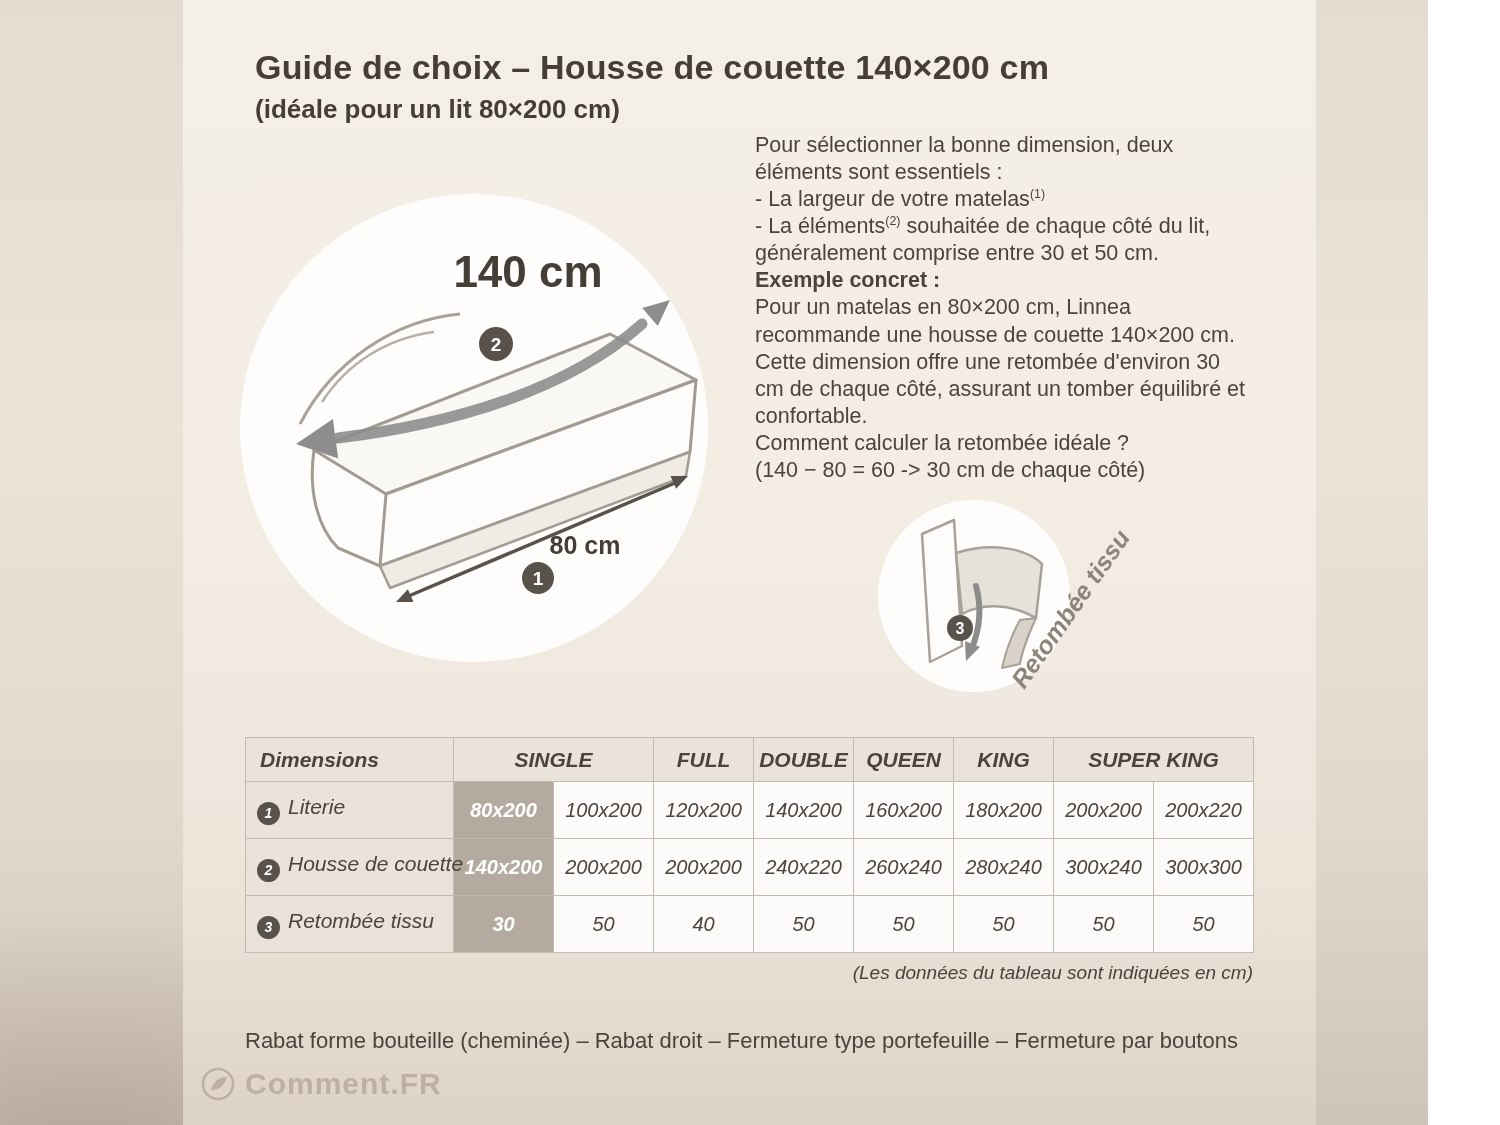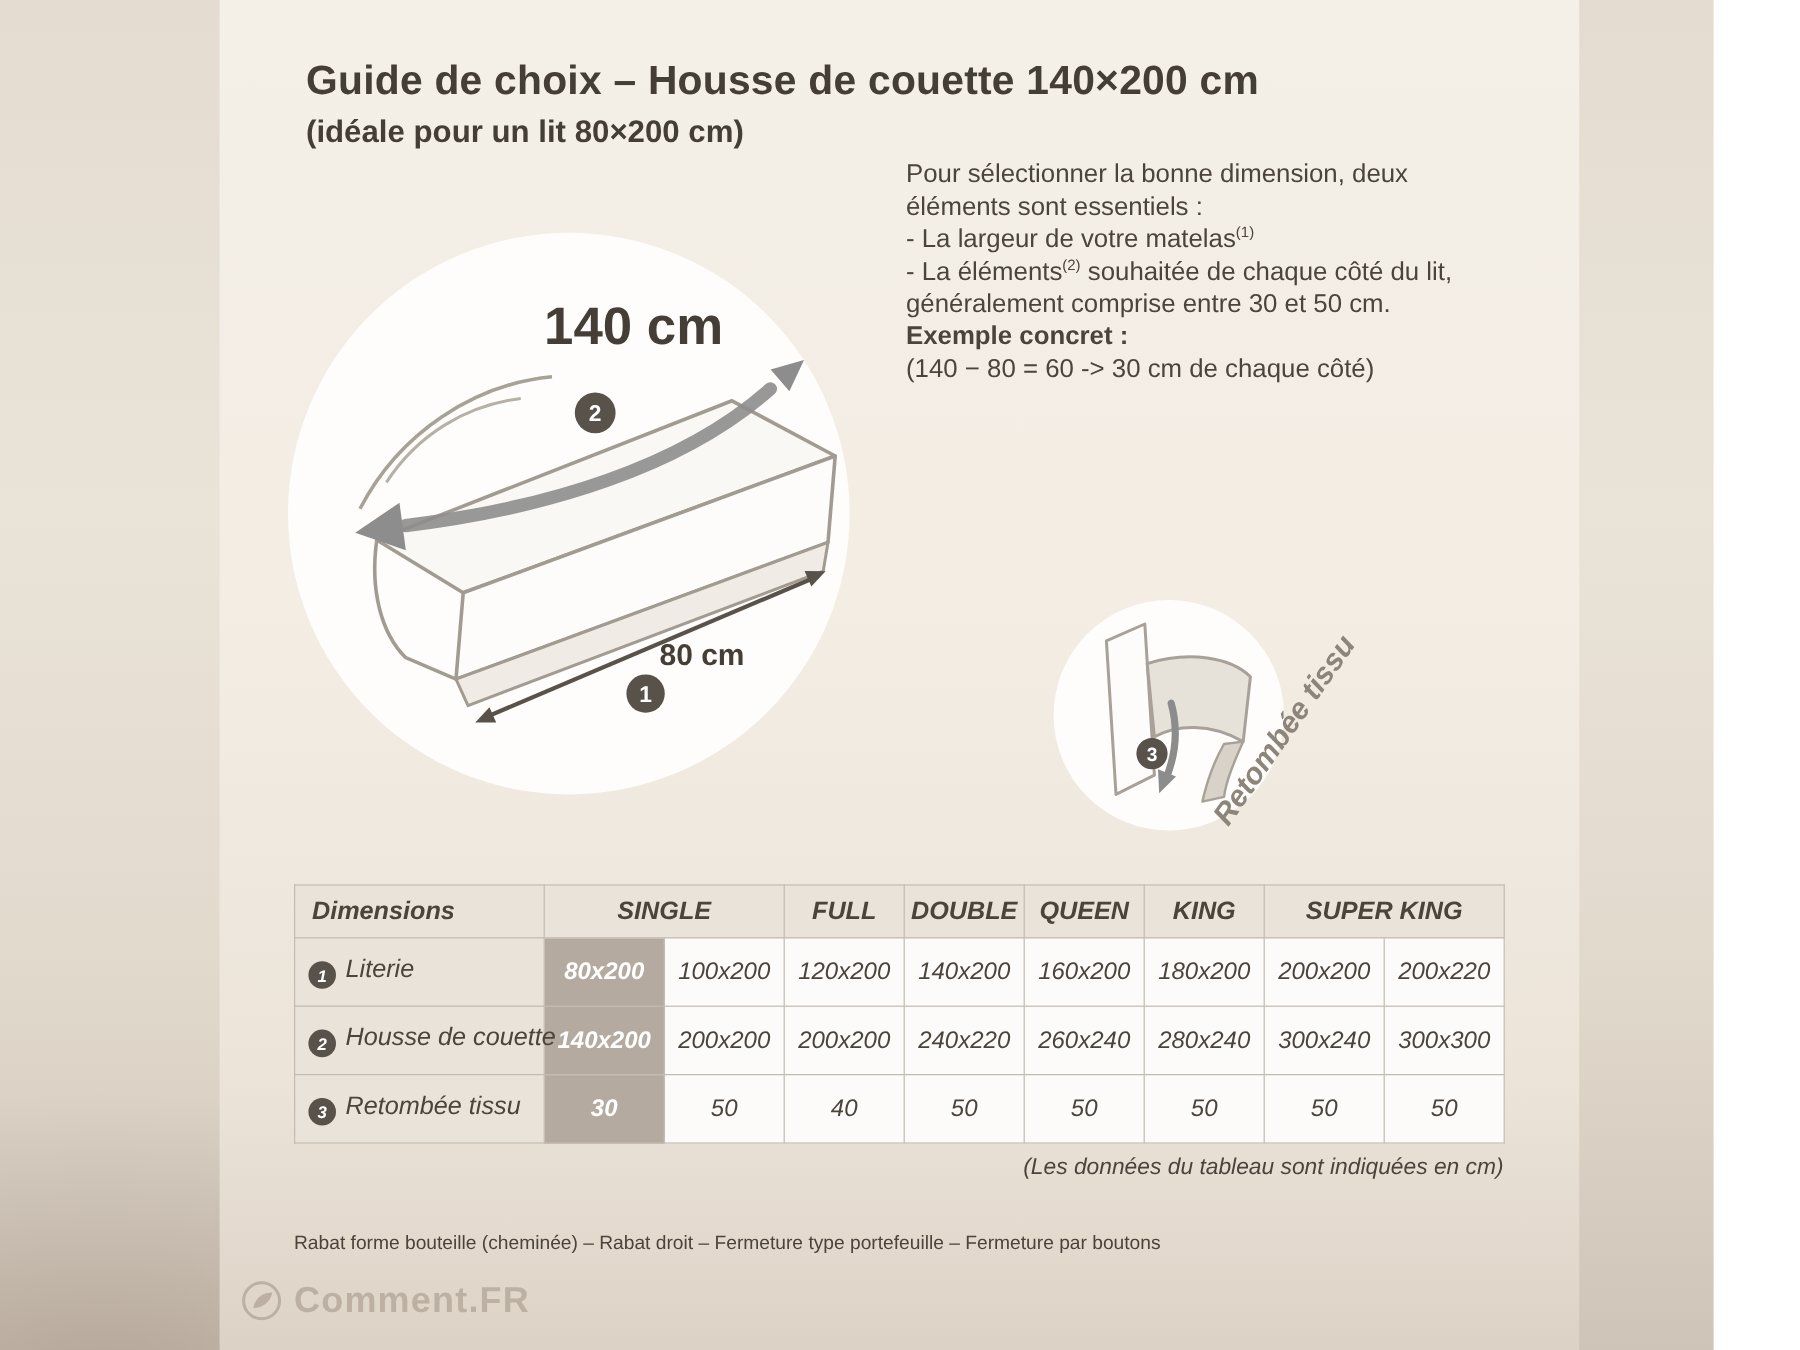--- a/index.html
+++ b/index.html
@@ -58,21 +58,21 @@
     font-size:14px; font-weight:700; margin-right:8px; vertical-align:-4px;
   }
   .table-note {
     position:absolute; left:245px; top:962px; width:1008px; text-align:right;
     font-size:19px; font-style:italic; color:#4b443c;
   }
   .closures-title {
     position:absolute; left:245px; top:993px; font-size:22px; font-weight:700;
     text-decoration:underline; text-underline-offset:4px;
   }
-  .closures-list { position:absolute; left:245px; top:1028px; font-size:16px; }
+  .closures-list { position:absolute; left:245px; top:1028px; font-size:22px; }
   .watermark {
     position:absolute; left:200px; top:1066px; display:flex; align-items:center; gap:9px;
     opacity:0.5; color:#9b8d7d; font-size:30px; font-weight:700; letter-spacing:1px;
   }
   
   .badge-t { font-family:"Liberation Sans", sans-serif; font-size:19px; font-weight:700; fill:#ffffff; }
   .badge-t3 { font-family:"Liberation Sans", sans-serif; font-size:16px; font-weight:700; fill:#ffffff; }
   .big-dim { font-family:"Liberation Sans", sans-serif; font-size:44px; font-weight:700; fill:#453e37; }
   .mid-dim { font-family:"Liberation Sans", sans-serif; font-size:25px; font-weight:700; fill:#453e37; }
 </style>
@@ -107,20 +107,22 @@
       <circle cx="300" cy="386" r="16" fill="#59524b"></circle>
       <text x="300" y="393" text-anchor="middle" class="badge-t">1</text>
     </svg>
   </div>
 
   <div class="intro">
     <p class="lead">Pour sélectionner la bonne dimension, deux éléments sont essentiels :</p>
     <span class="bline"><span>- La largeur de votre matelas</span><sup>(1)</sup></span>
     <span class="bline"><span>- La éléments</span><sup>(2)</sup><span> souhaitée de chaque côté du lit, généralement comprise entre 30 et 50 cm.</span></span>
     <p class="ex-head">Exemple concret :</p>
+    <p class="ex-body">Pour un matelas en 80×200 cm, Linnea recommande une housse de couette 140×200 cm. Cette dimension offre une retombée d'environ 30 cm de chaque côté, assurant un tomber équilibré et confortable.</p>
+    <p class="ex-q">Comment calculer la retombée idéale ?</p>
     <p class="ex-f">(140 − 80 = 60  -&gt; 30 cm de chaque côté)</p>
   </div>
 
   <div class="small-circle">
     <svg viewBox="0 0 196 196" width="196" height="196">
       <circle cx="98" cy="98" r="96" fill="#fefdfb"></circle>
       <path d="M 46,36 L 78,22 L 86,148 L 54,164 Z" fill="#fdfcfa" stroke="#a8a199" stroke-width="2.5" stroke-linejoin="round"></path>
       <path d="M 80,55 C 115,44 150,50 166,66 L 160,120 C 132,104 104,106 86,116 Z" fill="#e7e2d9" stroke="#a8a199" stroke-width="2.5" stroke-linejoin="round"></path>
       <path d="M 160,120 C 152,138 146,152 144,166 L 126,170 C 130,152 136,136 144,122 Z" fill="#d8d2c8" stroke="#a8a199" stroke-width="2" stroke-linejoin="round"></path>
       <path d="M 100,88 C 106,110 104,130 96,150" fill="none" stroke="#8c8c8c" stroke-width="6" stroke-linecap="round"></path>

